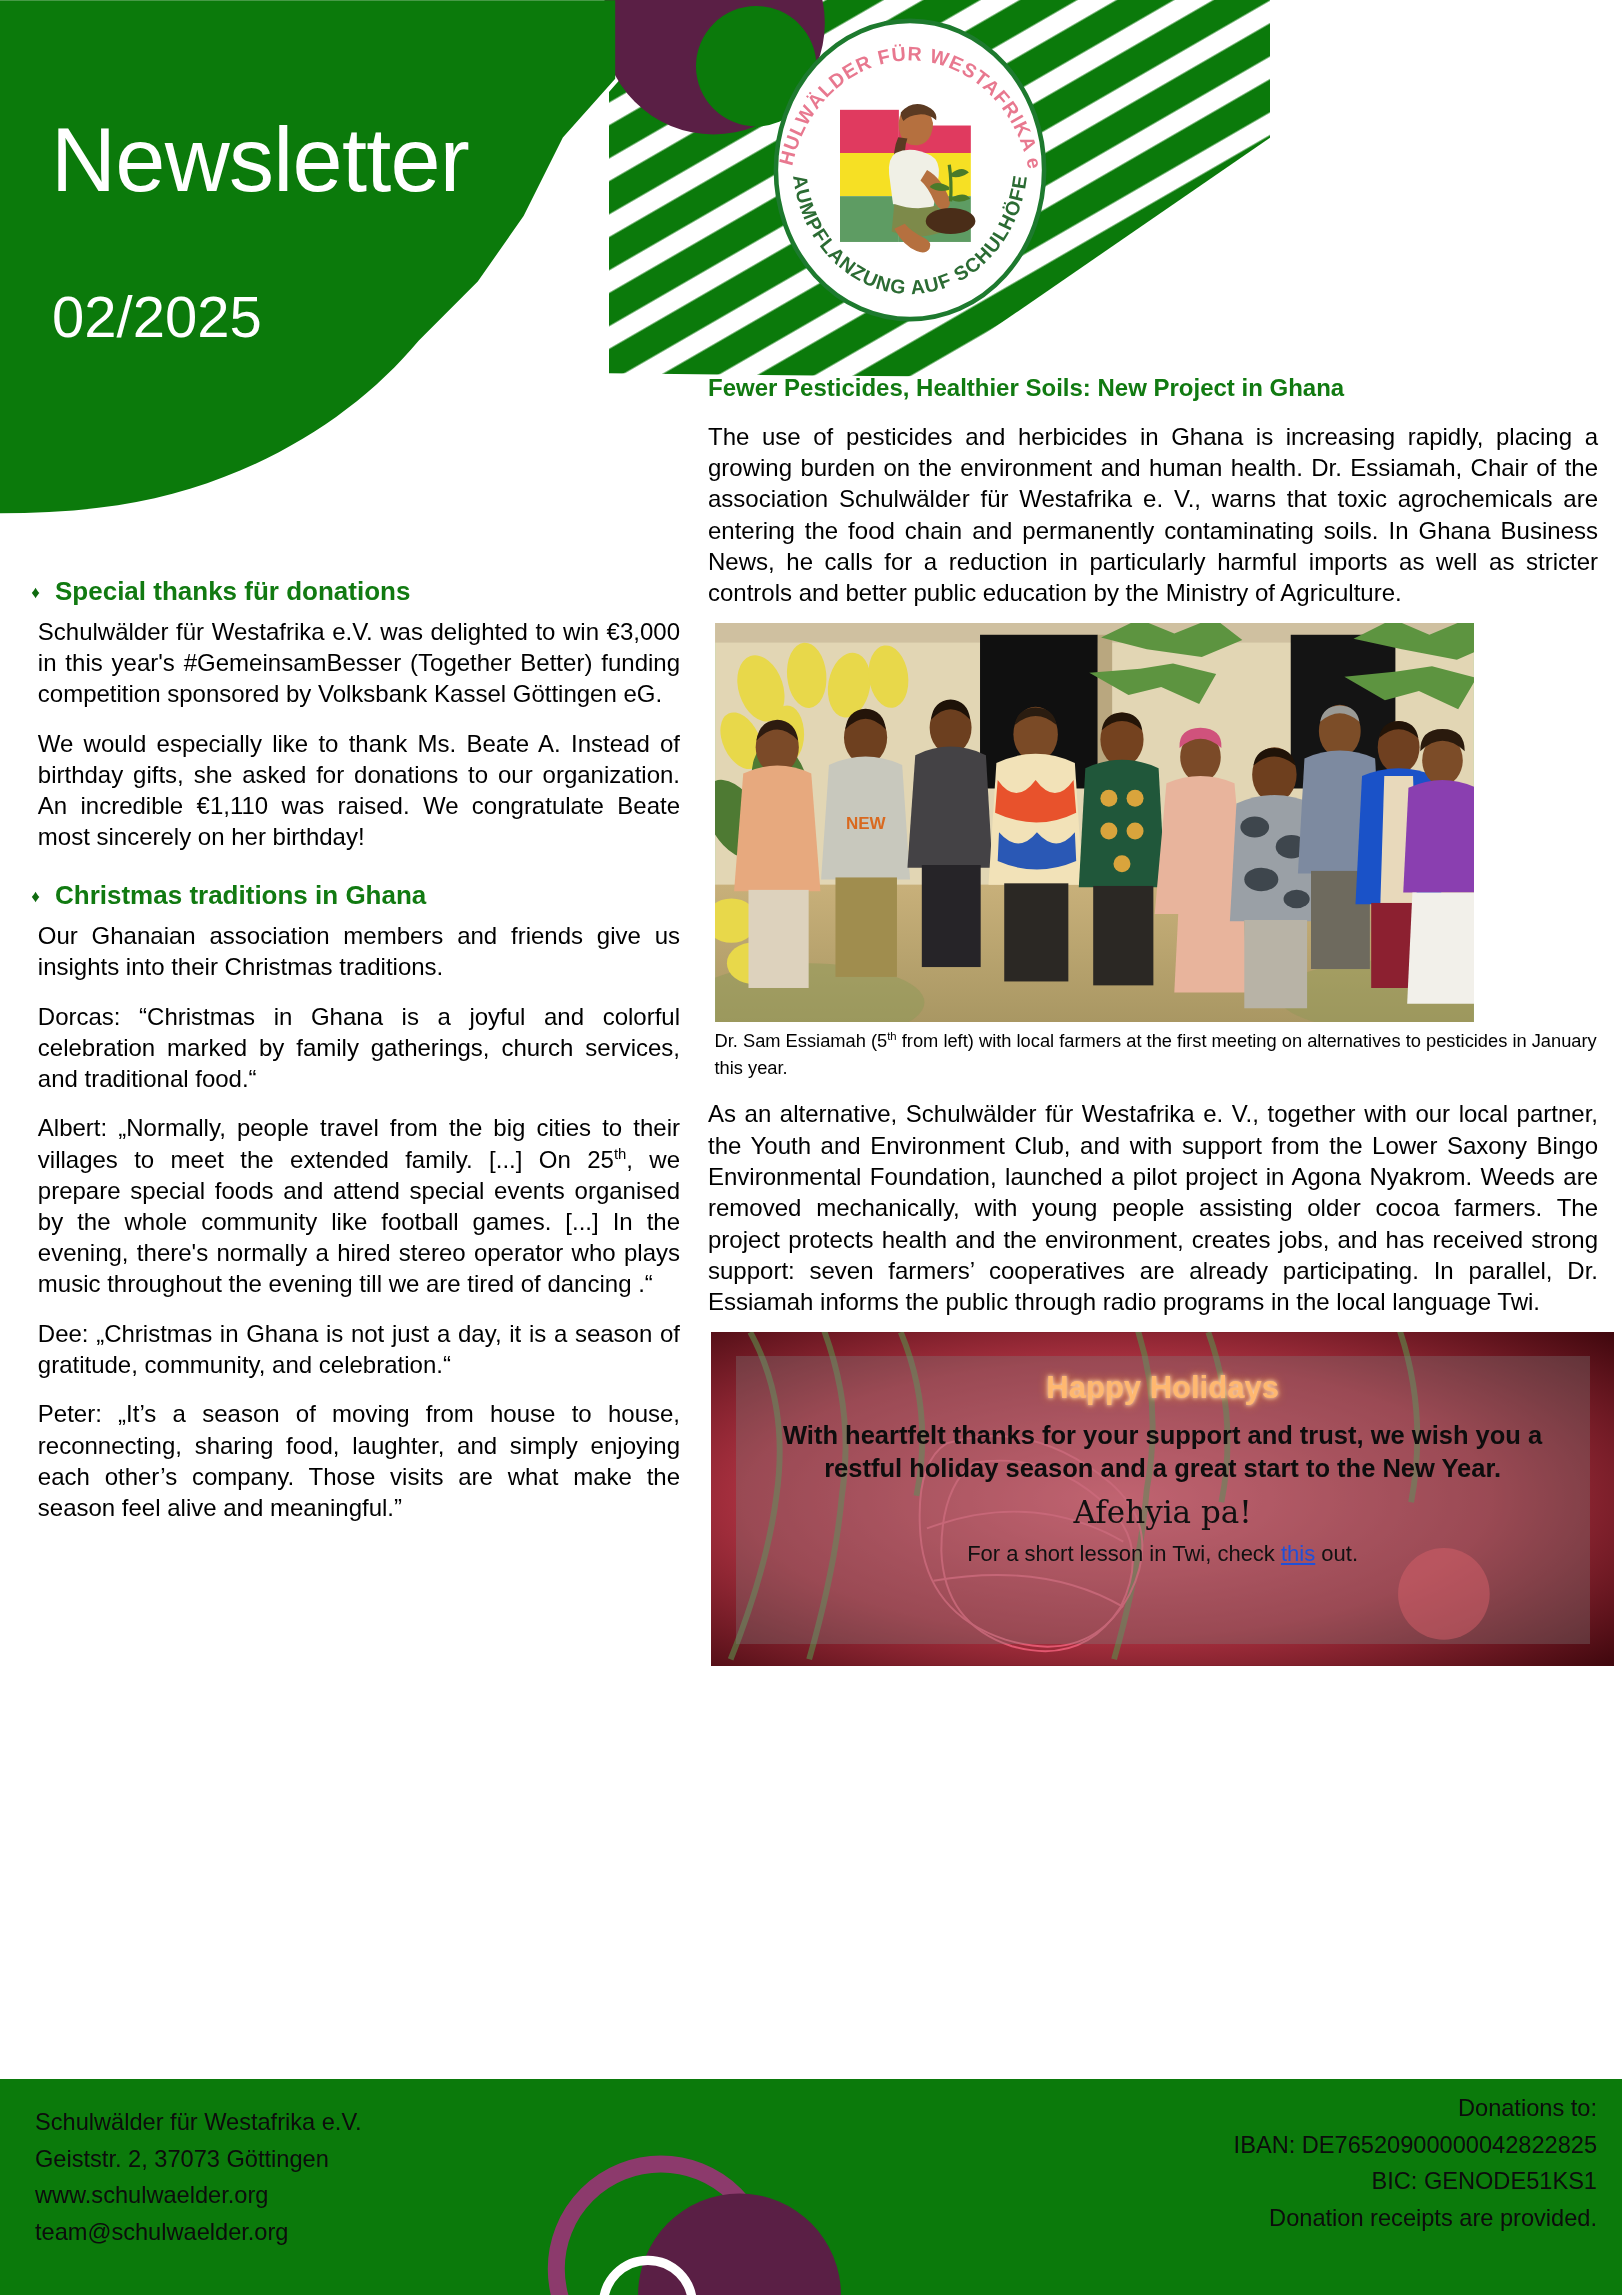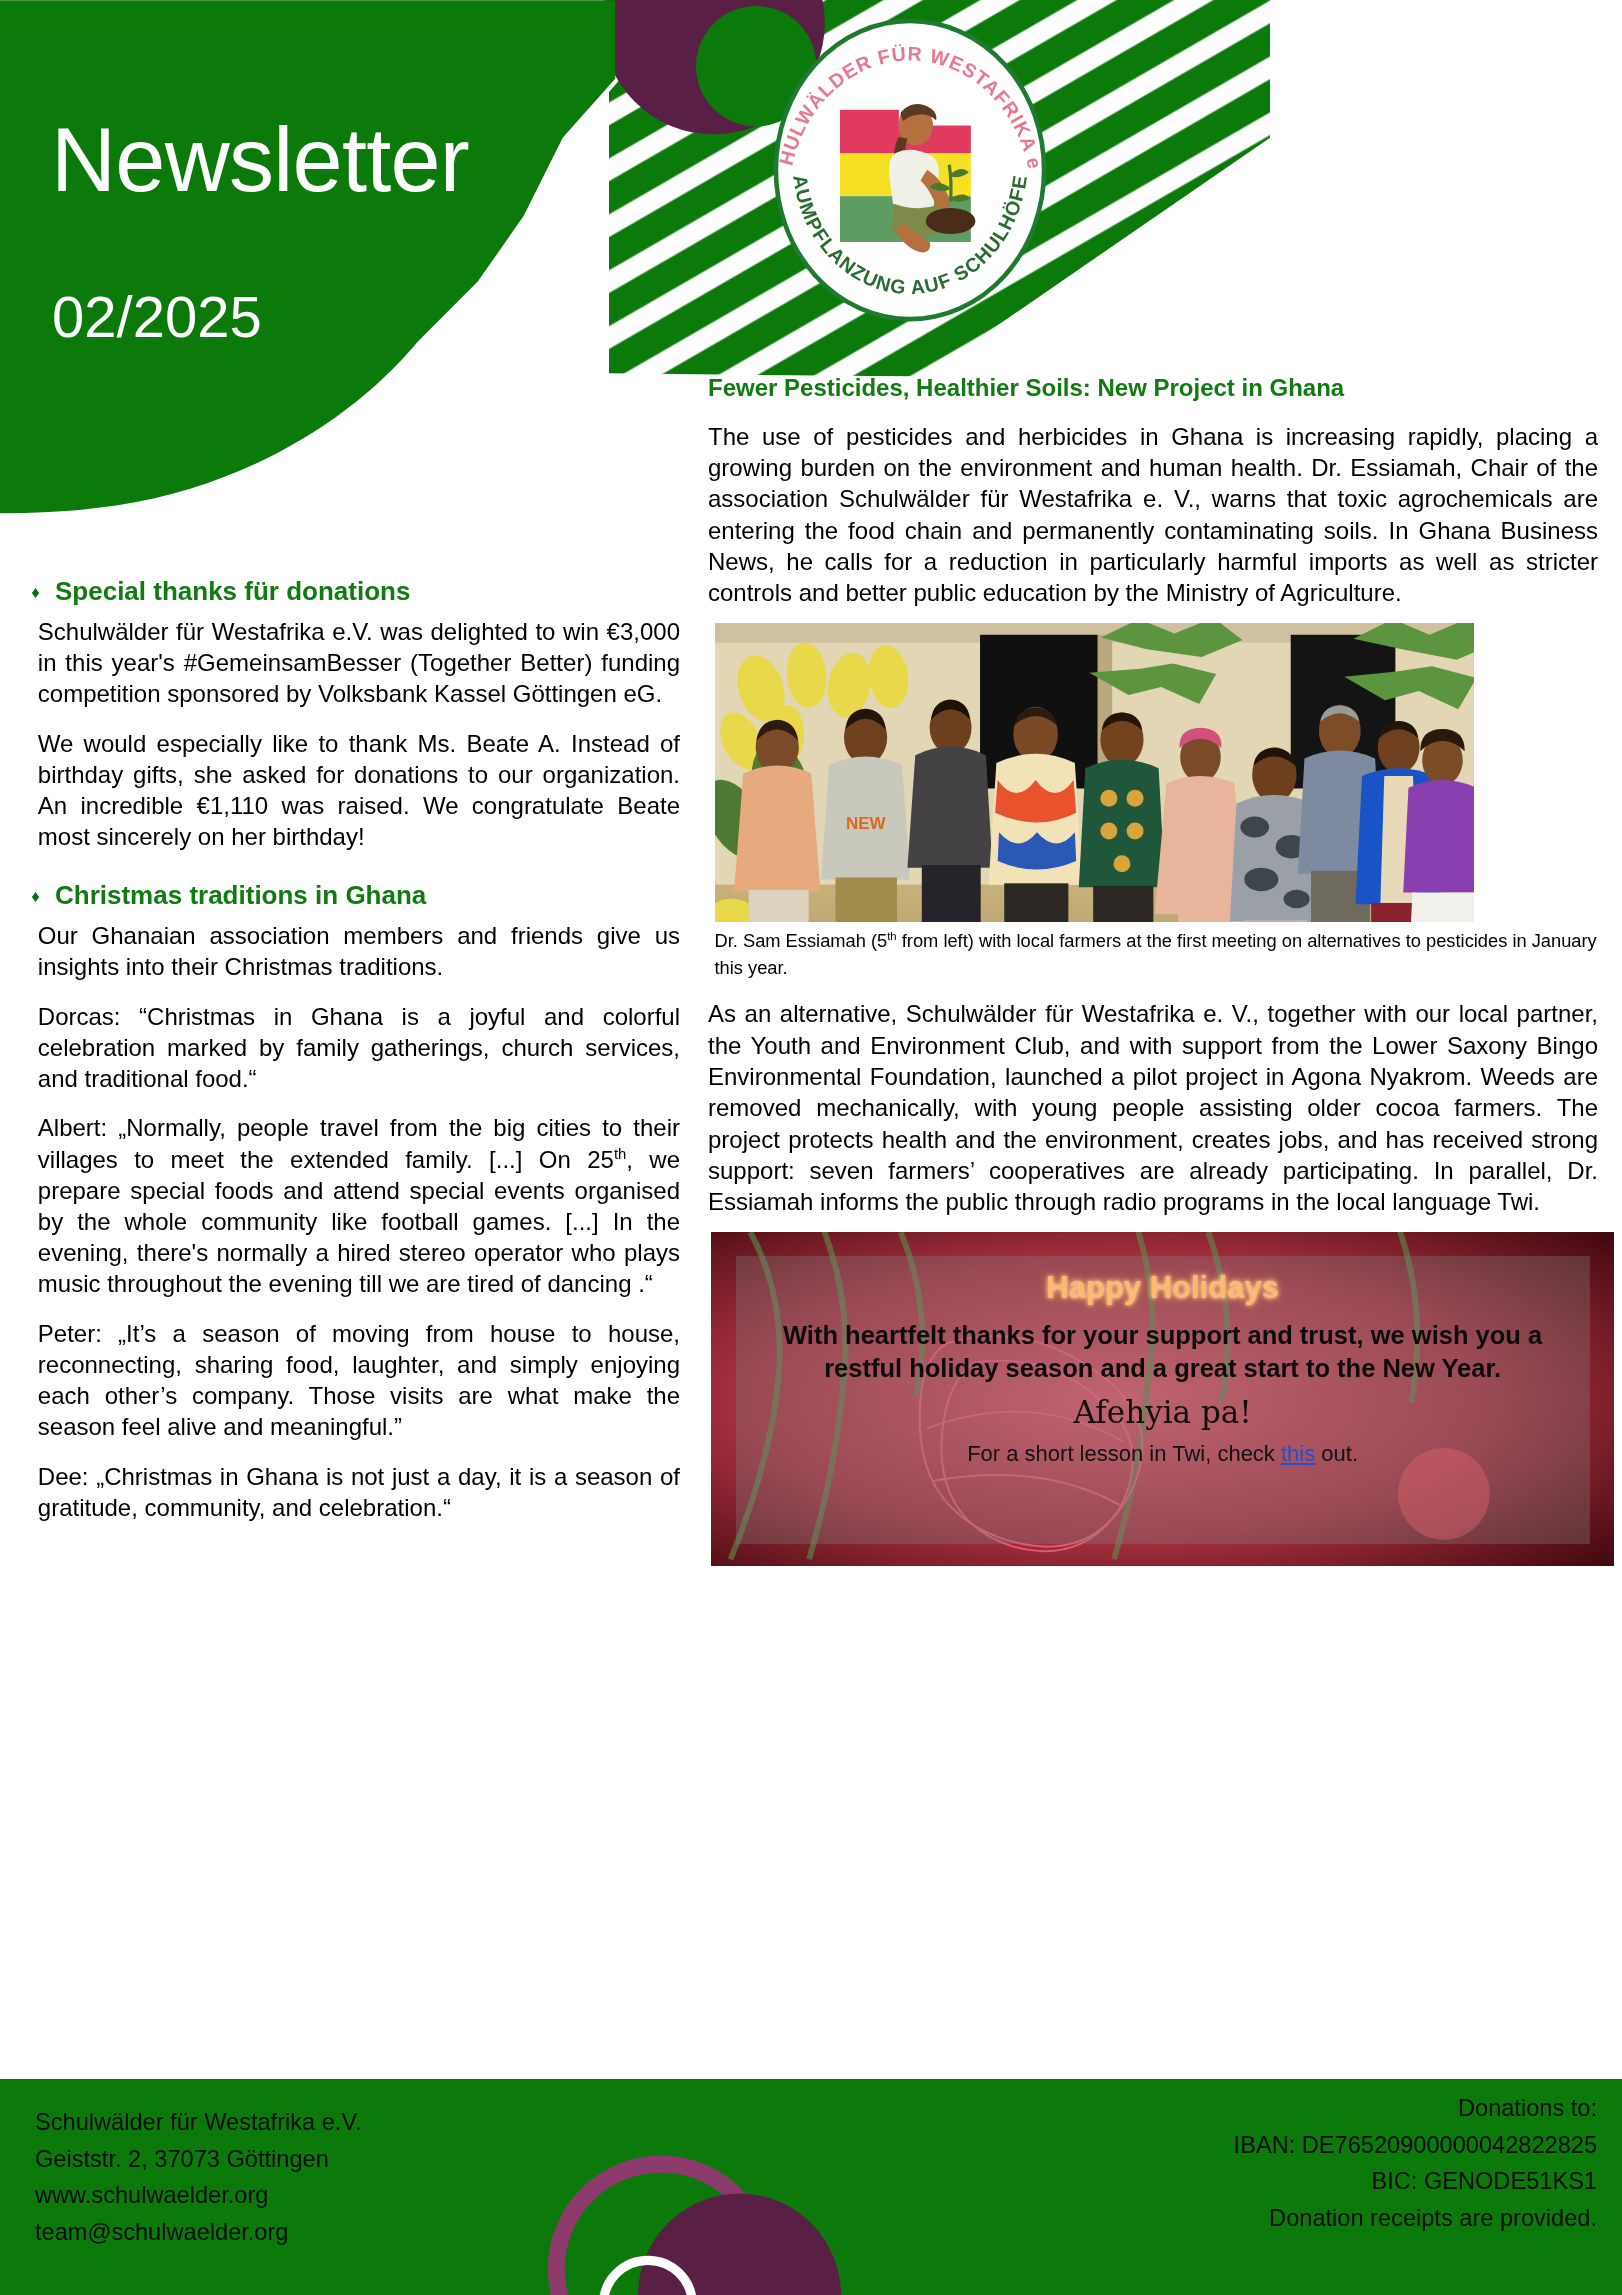--- a/index.html
+++ b/index.html
@@ -88,21 +88,21 @@
     line-height: 1.22;
     margin: 0 0 18.3px 0;
   }
   .art-p {
     font-size: 24px; line-height: 1.305;
     text-align: justify; margin: 0 0 14.4px 0;
   }
 
   
   #photo-frame {
-    width: 759px; height: 299px;
+    width: 759px; height: 399px;
     margin: 5.2px 0 6.5px 6.5px;
     position: relative; overflow: hidden;
     background: #86efac;
   }
   #photo-frame svg { display:block; }
   #photo-caption {
     font-size: 18.3px; line-height: 1.45;
     margin: 3.9px 0 17px 6.5px;
     width: 883px;
   }
@@ -259,22 +259,22 @@
 
   <h2 class="sec-head" id="sec-christmas">
     <span class="bullet">♦</span>
     <span>Christmas traditions in Ghana</span>
   </h2>
   <p class="body-p">Our Ghanaian association members and friends give us insights into their Christmas traditions.</p>
   <p class="body-p">Dorcas: “Christmas in Ghana is a joyful and colorful celebration marked by family gatherings, church services, and traditional food.“</p>
   <p class="body-p">
     <span>Albert: „Normally, people travel from the big cities to their villages to meet the extended family. [...] On 25</span><sup>th</sup><span>, we prepare special foods and attend special events organised by the whole community like football games. [...] In the evening, there's normally a hired stereo operator who plays music throughout the evening till we are tired of dancing .“</span>
   </p>
+  <p class="body-p">Dee: „Christmas in Ghana is not just a day, it is a season of gratitude, community, and celebration.“</p>
   <p class="body-p">Peter: „It’s a season of moving from house to house, reconnecting, sharing food, laughter, and simply enjoying each other’s company. Those visits are what make the season feel alive and meaningful.”</p>
-  <p class="body-p">Dee: „Christmas in Ghana is not just a day, it is a season of gratitude, community, and celebration.“</p>
 </div>
 
 <div id="right-col">
 
   <h1 id="article-title">Fewer Pesticides, Healthier Soils: New Project in Ghana</h1>
 
   <p class="art-p">The use of pesticides and herbicides in Ghana is increasing rapidly, placing a growing burden on the environment and human health. Dr. Essiamah, Chair of the association Schulwälder für Westafrika e. V., warns that toxic agrochemicals are entering the food chain and permanently contaminating soils. In Ghana Business News, he calls for a reduction in particularly harmful imports as well as stricter controls and better public education by the Ministry of Agriculture.</p>
 
   <div id="photo-frame">
     <svg width="759" height="399" viewBox="0 0 1160 610">

